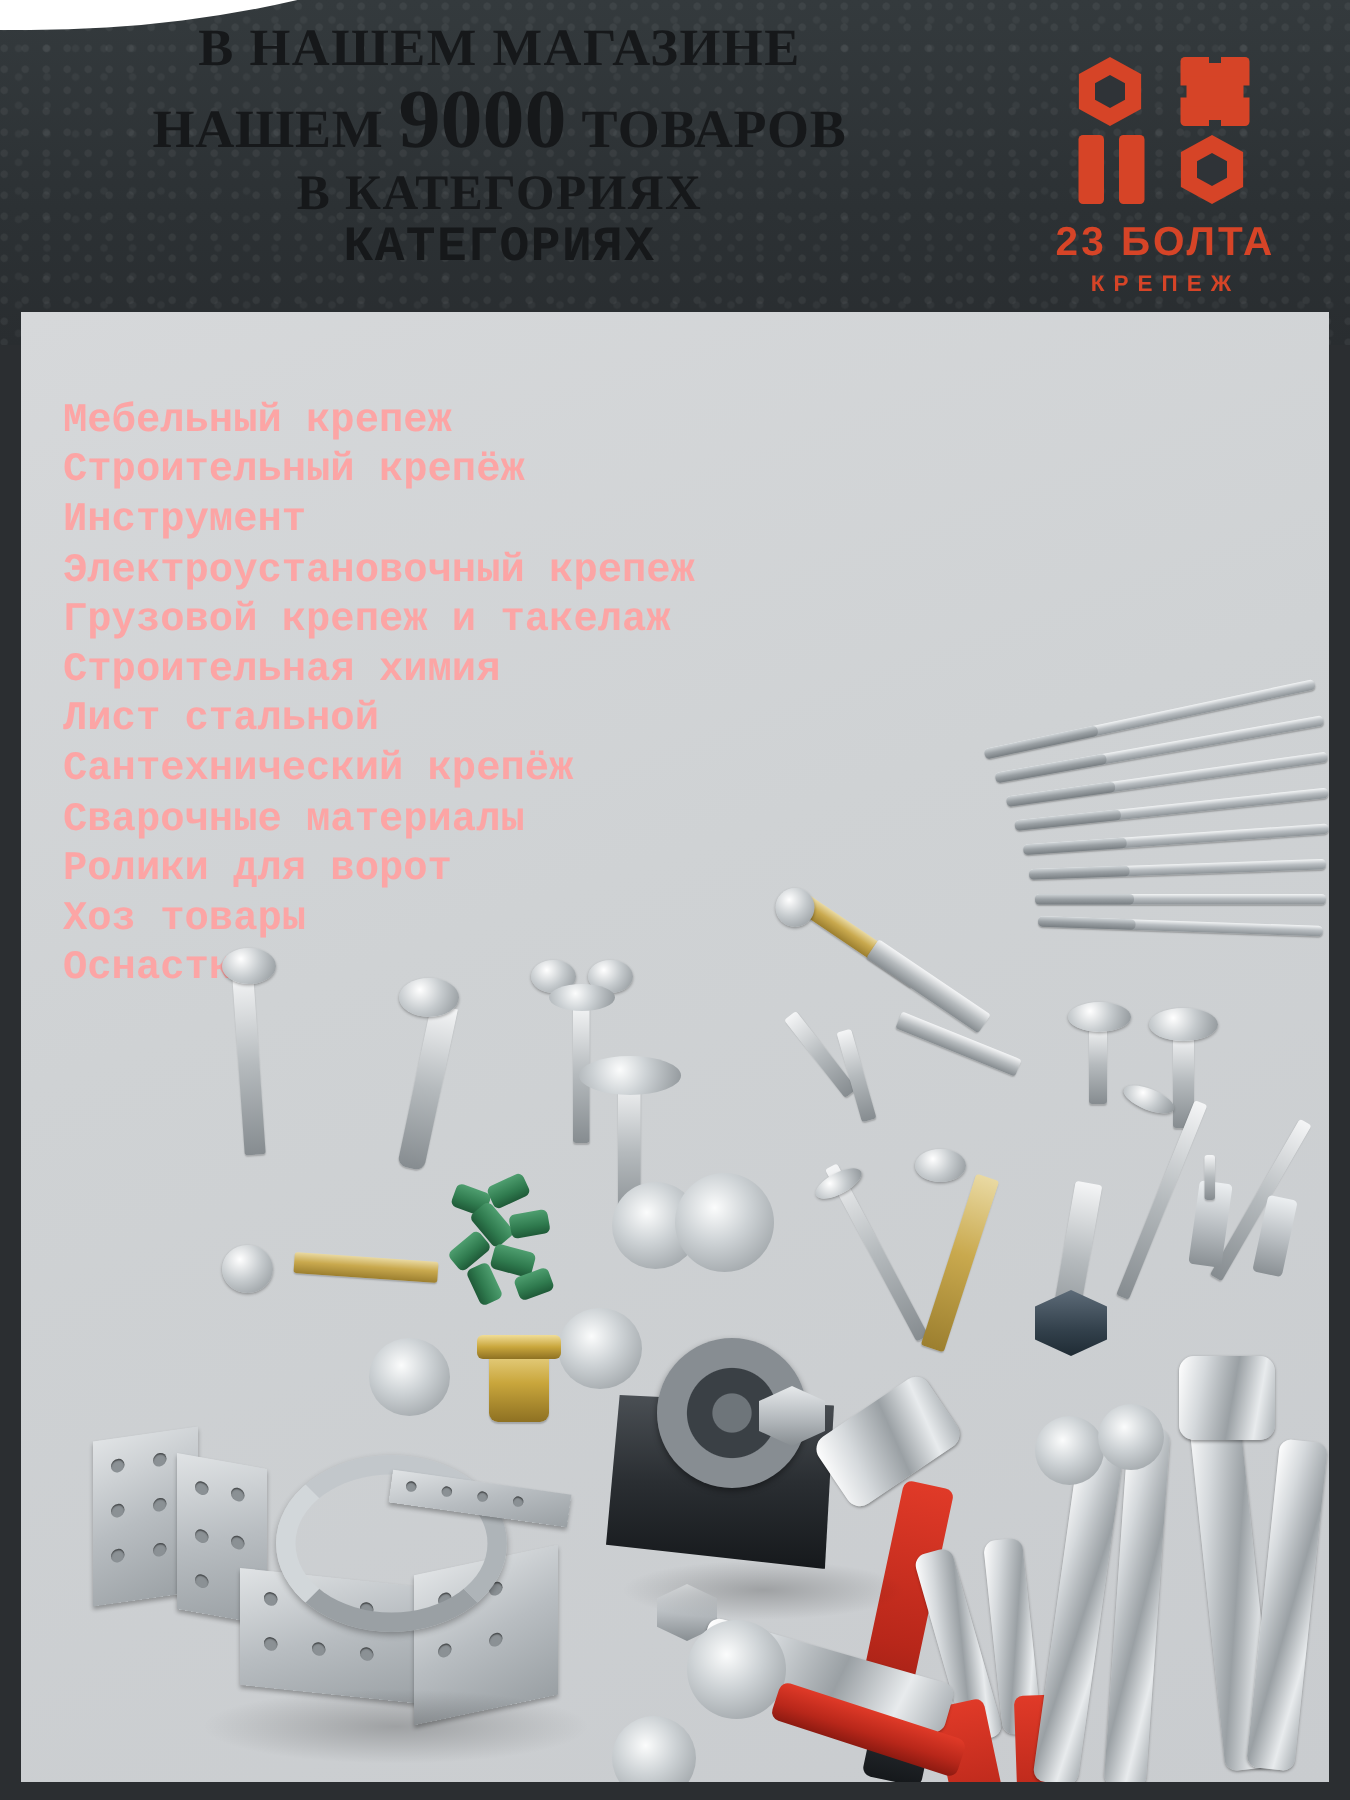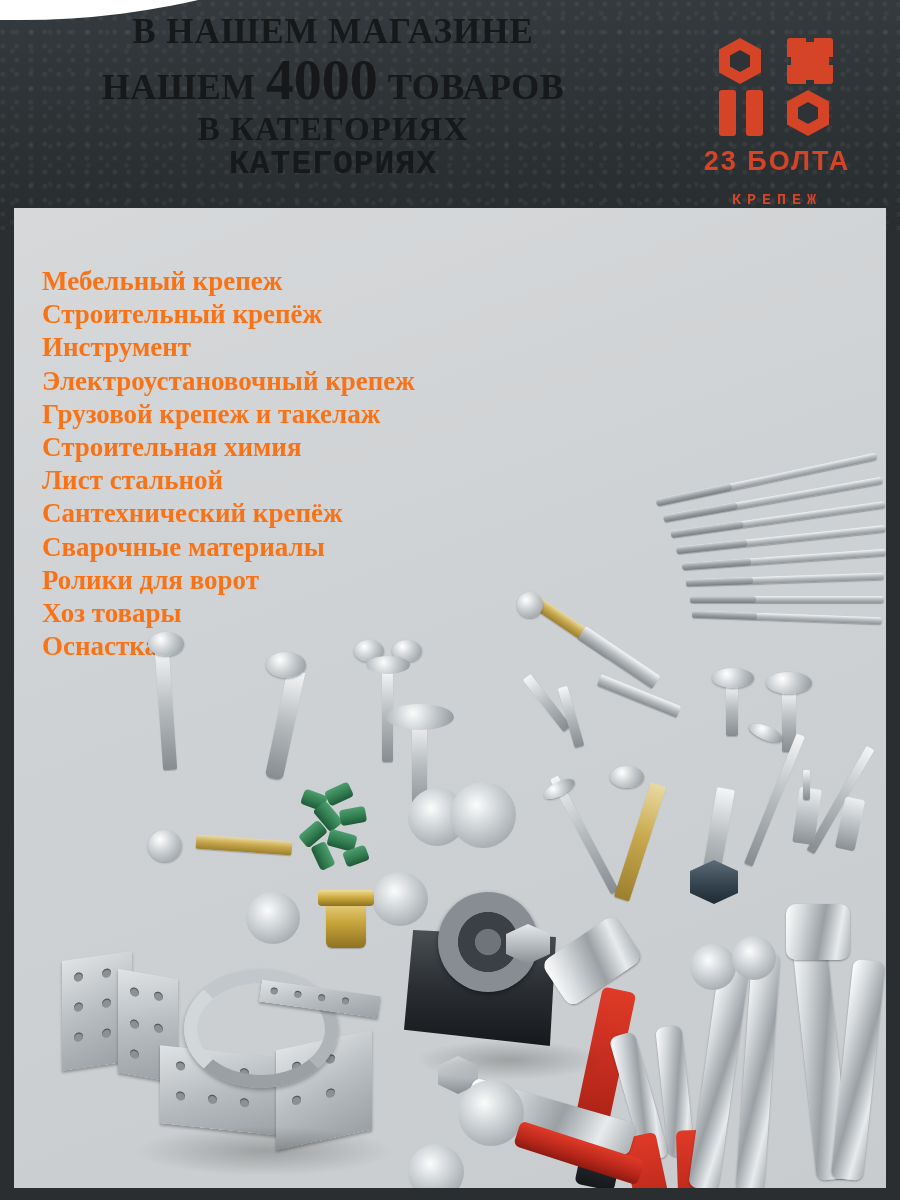--- a/index.html
+++ b/index.html
@@ -163,38 +163,38 @@
   .logo-name {
     color: #d64427;
     font-family: "Liberation Sans", sans-serif;
     font-weight: bold;
     font-size: 27px;
     letter-spacing: 2px;
     margin-top: 8px;
   }
   .logo-sub {
     color: #d64427;
-    font-family: Liberation Mono, monospace;
+    font-family: Liberation Sans, sans-serif;
     font-weight: bold;
     font-size: 15px;
     letter-spacing: 6px;
-    margin-top: 15px;
+    margin-top: 4px;
   }
   
   .categories {
     position: absolute;
     left: 42px;
     top: 265px;
     width: 600px;
   }
   .cat-item {
-    font-family: Liberation Serif, serif;
+    font-family: Liberation Mono, monospace;
     font-weight: bold;
     font-size: 27px;
-    color: #f97316;
+    color: #fca5a5;
     line-height: 1.23;
     white-space: nowrap;
   }
   
   .montage {
     position: absolute;
     left: 14px;
     top: 440px;
     width: 872px;
     height: 748px;
@@ -318,21 +318,21 @@
   <div class="body-area"></div>
 
   <div class="swoosh-inner">
     <div class="swoosh"></div>
   </div>
 
   <div class="headline">
     <div class="hl-line1">В НАШЕМ МАГАЗИНЕ</div>
     <div class="hl-line2">
       <span>НАШЕМ</span>
-      <span class="hl-number">4000</span>
+      <span class="hl-number">9000</span>
       <span>ТОВАРОВ</span>
     </div>
     <div class="hl-line3">В КАТЕГОРИЯХ</div>
     <div class="hl-line4">КАТЕГОРИЯХ</div>
   </div>
 
   <div class="logo">
     <div class="logo-marks">
       <div class="hexmark ring" style="left:8px; top:4px;"></div>
       <div class="crossmark" style="left:76px; top:4px;">

